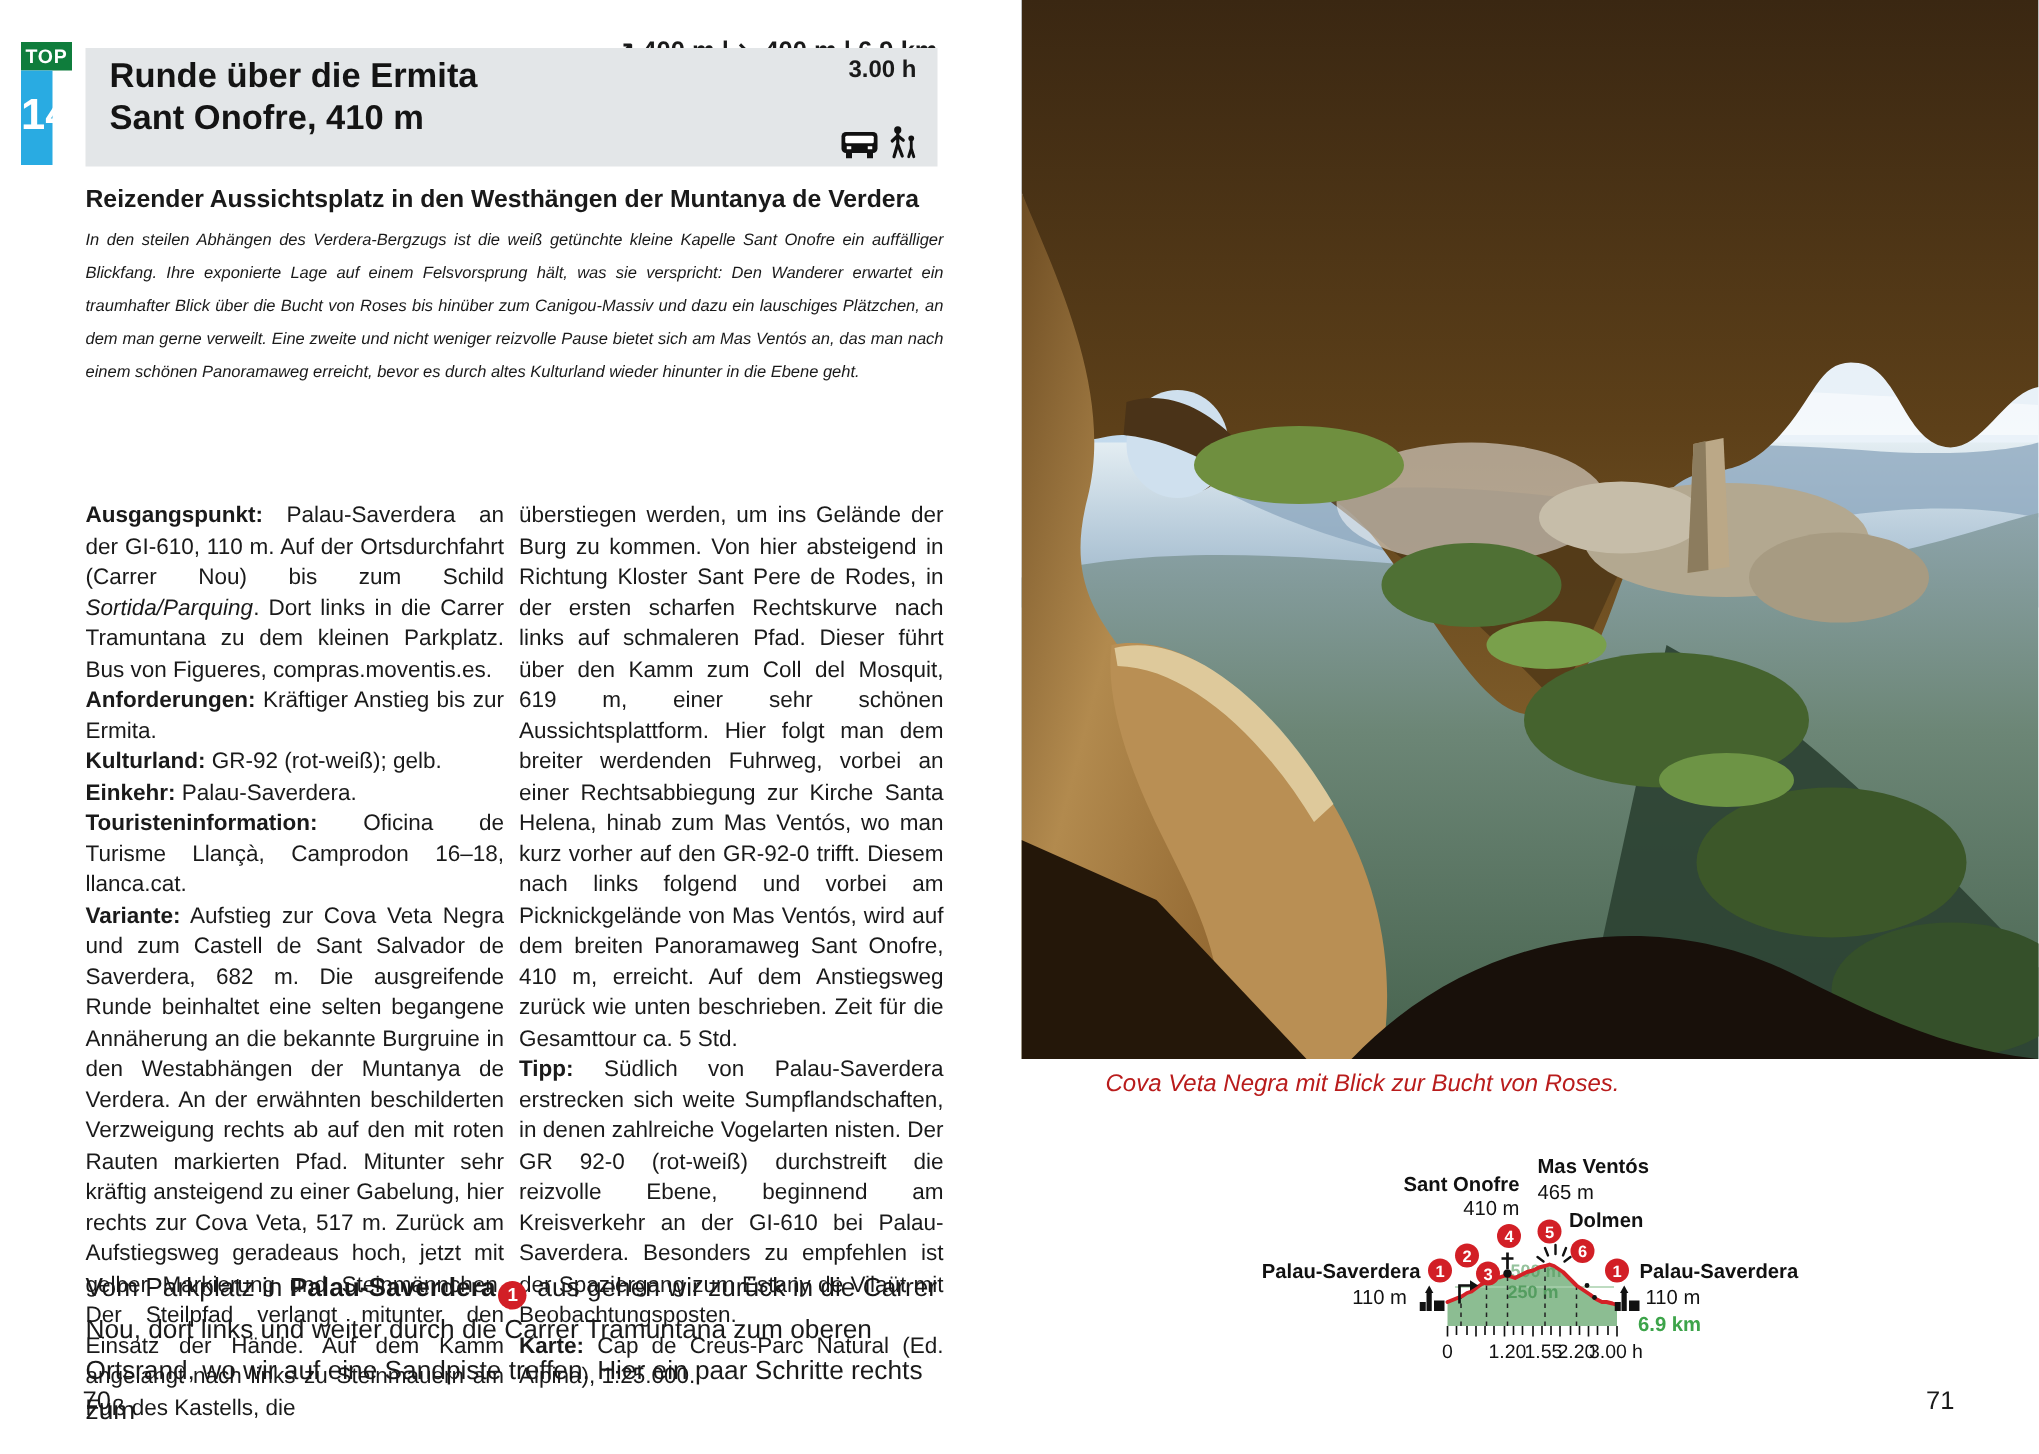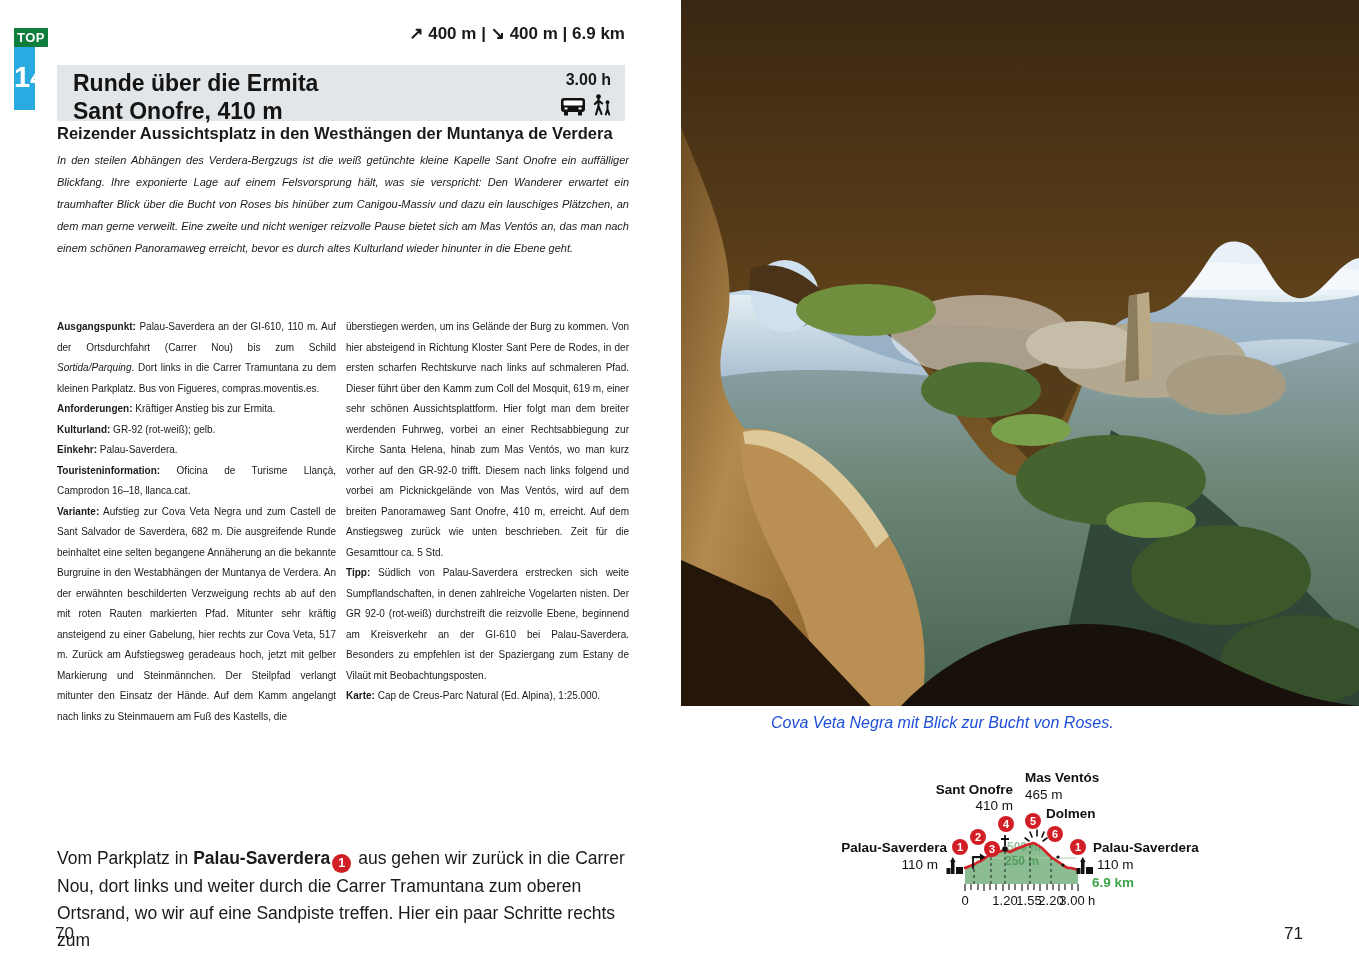--- a/index.html
+++ b/index.html
@@ -7,53 +7,53 @@
               font-family:"Liberation Sans", sans-serif; color:#1a1a1a; }
   .page { position:absolute; inset:0; width:1359px; height:969px; }
 
   
   .top-badge { position:absolute; left:14px; top:28px; width:34px; height:19px;
                background:#0f7d3c; color:#fff; font-weight:bold; font-size:13px;
                text-align:center; line-height:19px; letter-spacing:.5px; }
   .num-box  { position:absolute; left:14px; top:47px; width:21px; height:63px;
               background:#29abe2; color:#fff; font-weight:bold; font-size:29px;
               text-align:center; line-height:60px; }
-  .title-bar{ position:absolute; left:57px; top:65px; width:568px; height:56px;
+  .title-bar{ position:absolute; left:57px; top:32px; width:568px; height:79px;
               background:#e3e6e8; }
   .title-text{ position:absolute; left:16px; top:4px; font-weight:bold;
                font-size:23px; line-height:28px; color:#141414; }
   .duration { position:absolute; right:14px; top:6px; font-weight:bold; font-size:16px; }
   .hdr-icons{ position:absolute; right:14px; bottom:5px; display:flex; gap:7px; align-items:flex-end; }
   .stats    { position:absolute; left:300px; top:23px; width:325px; text-align:right;
               font-weight:bold; font-size:17px; }
   .stats .arrow { font-weight:bold; }
 
   
   .heading  { position:absolute; left:57px; top:124px; width:572px;
               font-weight:bold; font-size:16.5px; }
   .intro    { position:absolute; left:57px; top:149px; width:572px;
               font-style:italic; font-size:11px; line-height:22px; text-align:justify; }
   .columns  { position:absolute; left:57px; top:317px; width:572px; display:flex; gap:10px; }
-  .col      { font-size:10px; line-height:20.5px; text-align:justify; }
+  .col      { font-size:15px; line-height:20.5px; text-align:justify;margin-top:17px; }
   .col.left { width:279px; } .col.right{ width:283px; }
   .col b    { font-weight:bold; }
   .col i    { font-style:italic; }
   .route    { position:absolute; left:57px; top:845px; width:578px;
               font-size:17.5px; line-height:27px; }
   .route b  { font-weight:bold; }
   .wp-inline{ display:inline-block; width:19px; height:19px; border-radius:50%;
               background:#d21f26; color:#fff; font-weight:bold; font-size:12.5px;
               text-align:center; line-height:19px; vertical-align:-3px; margin:0 2px; }
   .pagenum  { position:absolute; font-size:17px; }
   .pn-left  { left:55px; top:924px; }
   .pn-right { left:1284px; top:924px; }
 
   
   .photo    { position:absolute; left:681px; top:0; width:678px; height:706px; }
-  .caption  { position:absolute; left:771px; top:714px; font-style:italic; font-size:16px; color:#1d4ed8; }
+  .caption  { position:absolute; left:737px; top:714px; font-style:italic; font-size:16px; color:#b91c1c; }
   .profile  { position:absolute; left:820px; top:758px; width:420px; height:165px; }
 
   svg text { font-family:"Liberation Sans", sans-serif; }
 </style>
 </head>
 <body>
 
 <div class="page">
 
   <div class="stats">

